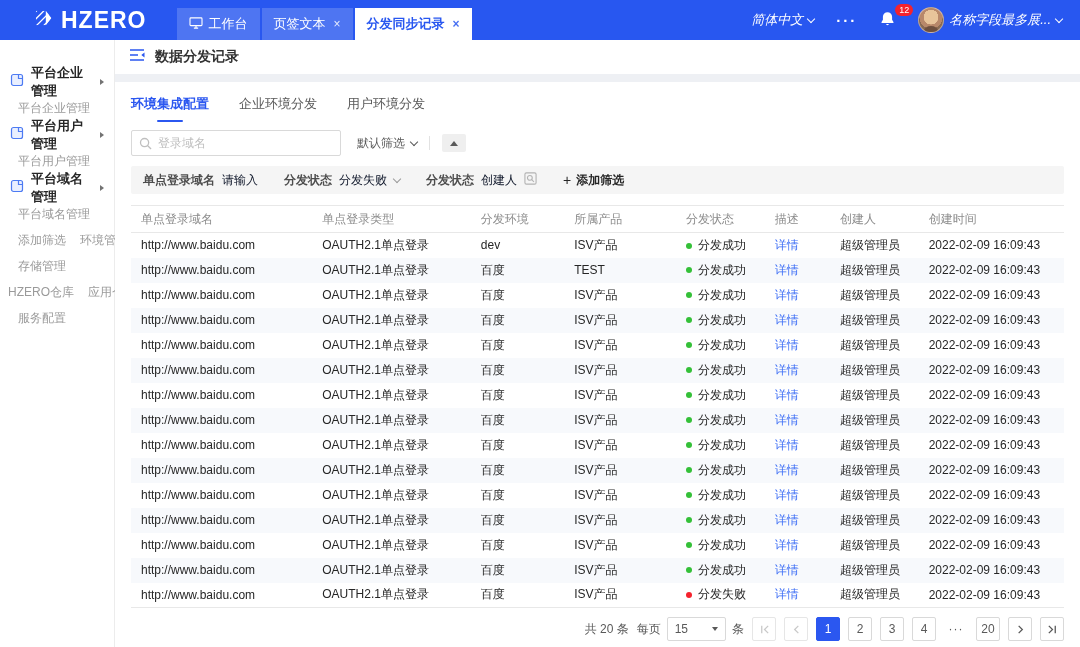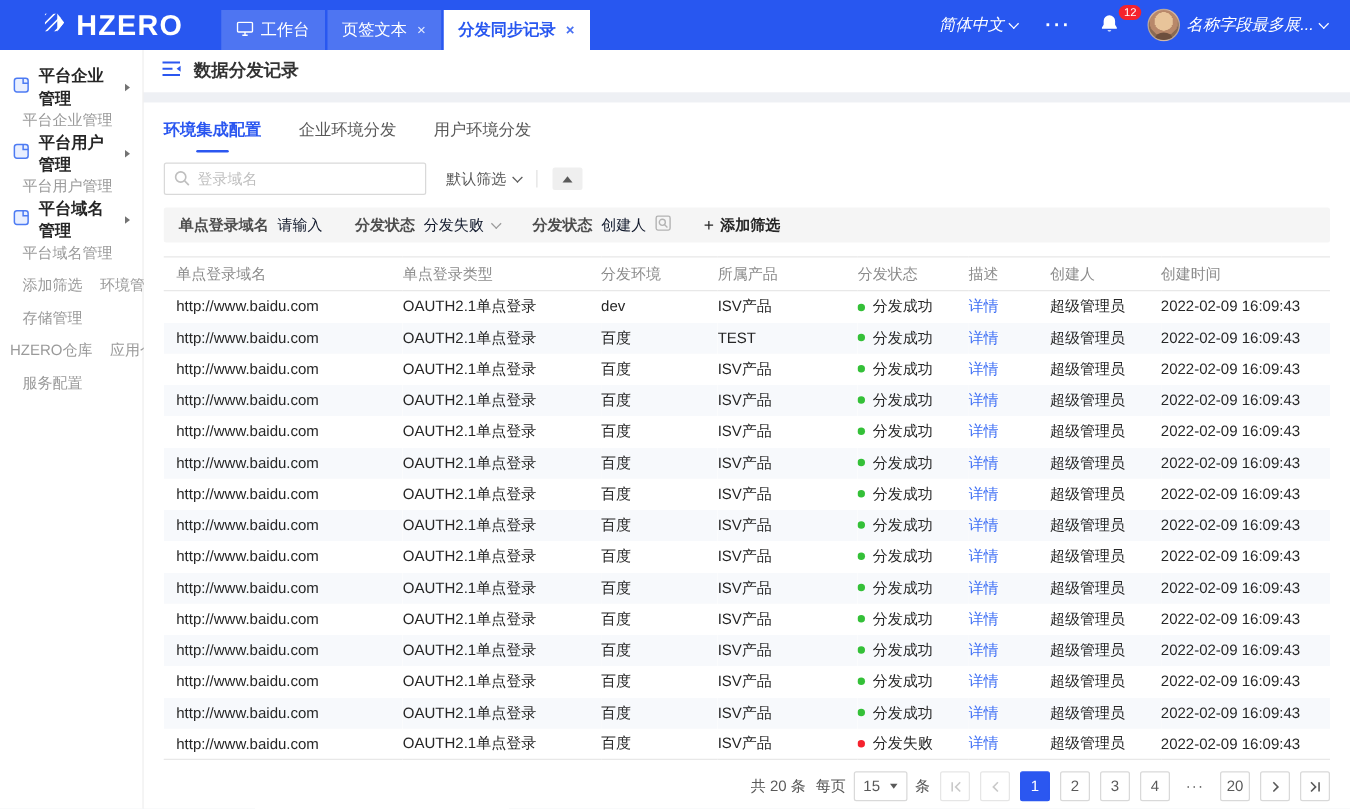--- a/index.html
+++ b/index.html
@@ -20,21 +20,21 @@
   .bell-wrap { position:relative; cursor:pointer; display:flex; align-items:center; }
   .badge { position:absolute; top:-6px; left:16px; background:#f5222d; color:#fff; font-size:9px;
            border-radius:8px; padding:1px 4px; line-height:10px; }
   .avatar { width:26px; height:26px; border-radius:50%; background:radial-gradient(circle at 50% 38%, #e8c49a 0 38%, #b8886a 39% 60%, #8a6a52 61%); 
             display:flex; align-items:flex-end; justify-content:center; overflow:hidden; border:1px solid rgba(255,255,255,.4);}
   .chev { display:inline-block; width:6px; height:6px; border-right:1.4px solid currentColor; border-bottom:1.4px solid currentColor;
           transform:rotate(45deg); margin-top:-3px; }
 
   
   .shell { display:flex; height:607px; }
-  .sidebar { width:115px; background:#fff; border-right:1px solid #ececec; padding-top:16px; flex-shrink:0; }
+  .sidebar { width:115px; background:#fff; border-right:1px solid #ececec; padding-top:28px; flex-shrink:0; }
   .menu-section { display:flex; align-items:center; gap:7px; height:27px; padding:0 10px; font-size:13px; color:#262626; font-weight:bold; cursor:pointer; }
   .menu-arrow { width:0; height:0; border-left:4px solid #737373; border-top:3.5px solid transparent; border-bottom:3.5px solid transparent; margin-left:auto; }
   .menu-subrow { display:flex; gap:14px; padding-left:18px; height:26px; align-items:center; font-size:12px; color:#9a9a9a; }
   .menu-subrow.tight { padding-left:8px; }
   .menu-sub { cursor:pointer; white-space:nowrap; }
 
   .main { flex:1; display:flex; flex-direction:column; min-width:0; }
   .page-header { height:34px; background:#fff; display:flex; align-items:center; gap:10px; padding:0 14px; }
   .page-title { font-size:14px; font-weight:bold; color:#333; }
   .gap { height:8px; background:#eef0f4; }
@@ -72,21 +72,21 @@
   tbody td { height:25px; color:#262626; white-space:nowrap; overflow:hidden; }
   tbody tr:nth-child(even) { background:#f7f9fc; }
   tbody tr:last-child td { border-bottom:1px solid #e8e8e8; }
   th:first-child, td:first-child { padding-left:10px; }
   .dot { display:inline-block; width:6px; height:6px; border-radius:50%; margin-right:6px; vertical-align:middle; }
   .link { color:#3d6ef5; cursor:pointer; text-decoration:none; }
 
   
   .pager { display:flex; align-items:center; justify-content:flex-end; gap:8px; margin-top:9px; font-size:12px; color:#595959; }
   .per-page { display:flex; align-items:center; gap:6px; }
-  .pp-select { height:24px; border:1px solid #d9d9d9; border-radius:2px; background:#fff; display:flex; align-items:center; gap:8px; padding:0 7px; cursor:pointer; }
+  .pp-select { height:24px; border:1px solid #d9d9d9; border-radius:2px; background:#fff; display:flex; align-items:center; gap:24px; padding:0 7px; cursor:pointer; }
   .tri-down { width:0; height:0; border-top:4px solid #595959; border-left:3.5px solid transparent; border-right:3.5px solid transparent; }
   .pg-btn { min-width:24px; height:24px; border:1px solid #d9d9d9; border-radius:2px; background:#fff; color:#595959;
             font-size:12px; display:flex; align-items:center; justify-content:center; cursor:pointer; font-family:inherit; }
   .pg-btn.active { background:#2b57f0; border-color:#2b57f0; color:#fff; }
   .pg-btn.ellipsis { border:none; background:transparent; letter-spacing:1px; }
   .pg-btn.disabled { color:#c9c9c9; border-color:#e6e6e6; cursor:default; }
   .pg-pages { display:flex; gap:8px; }
 </style>
 </head>
 <body>

